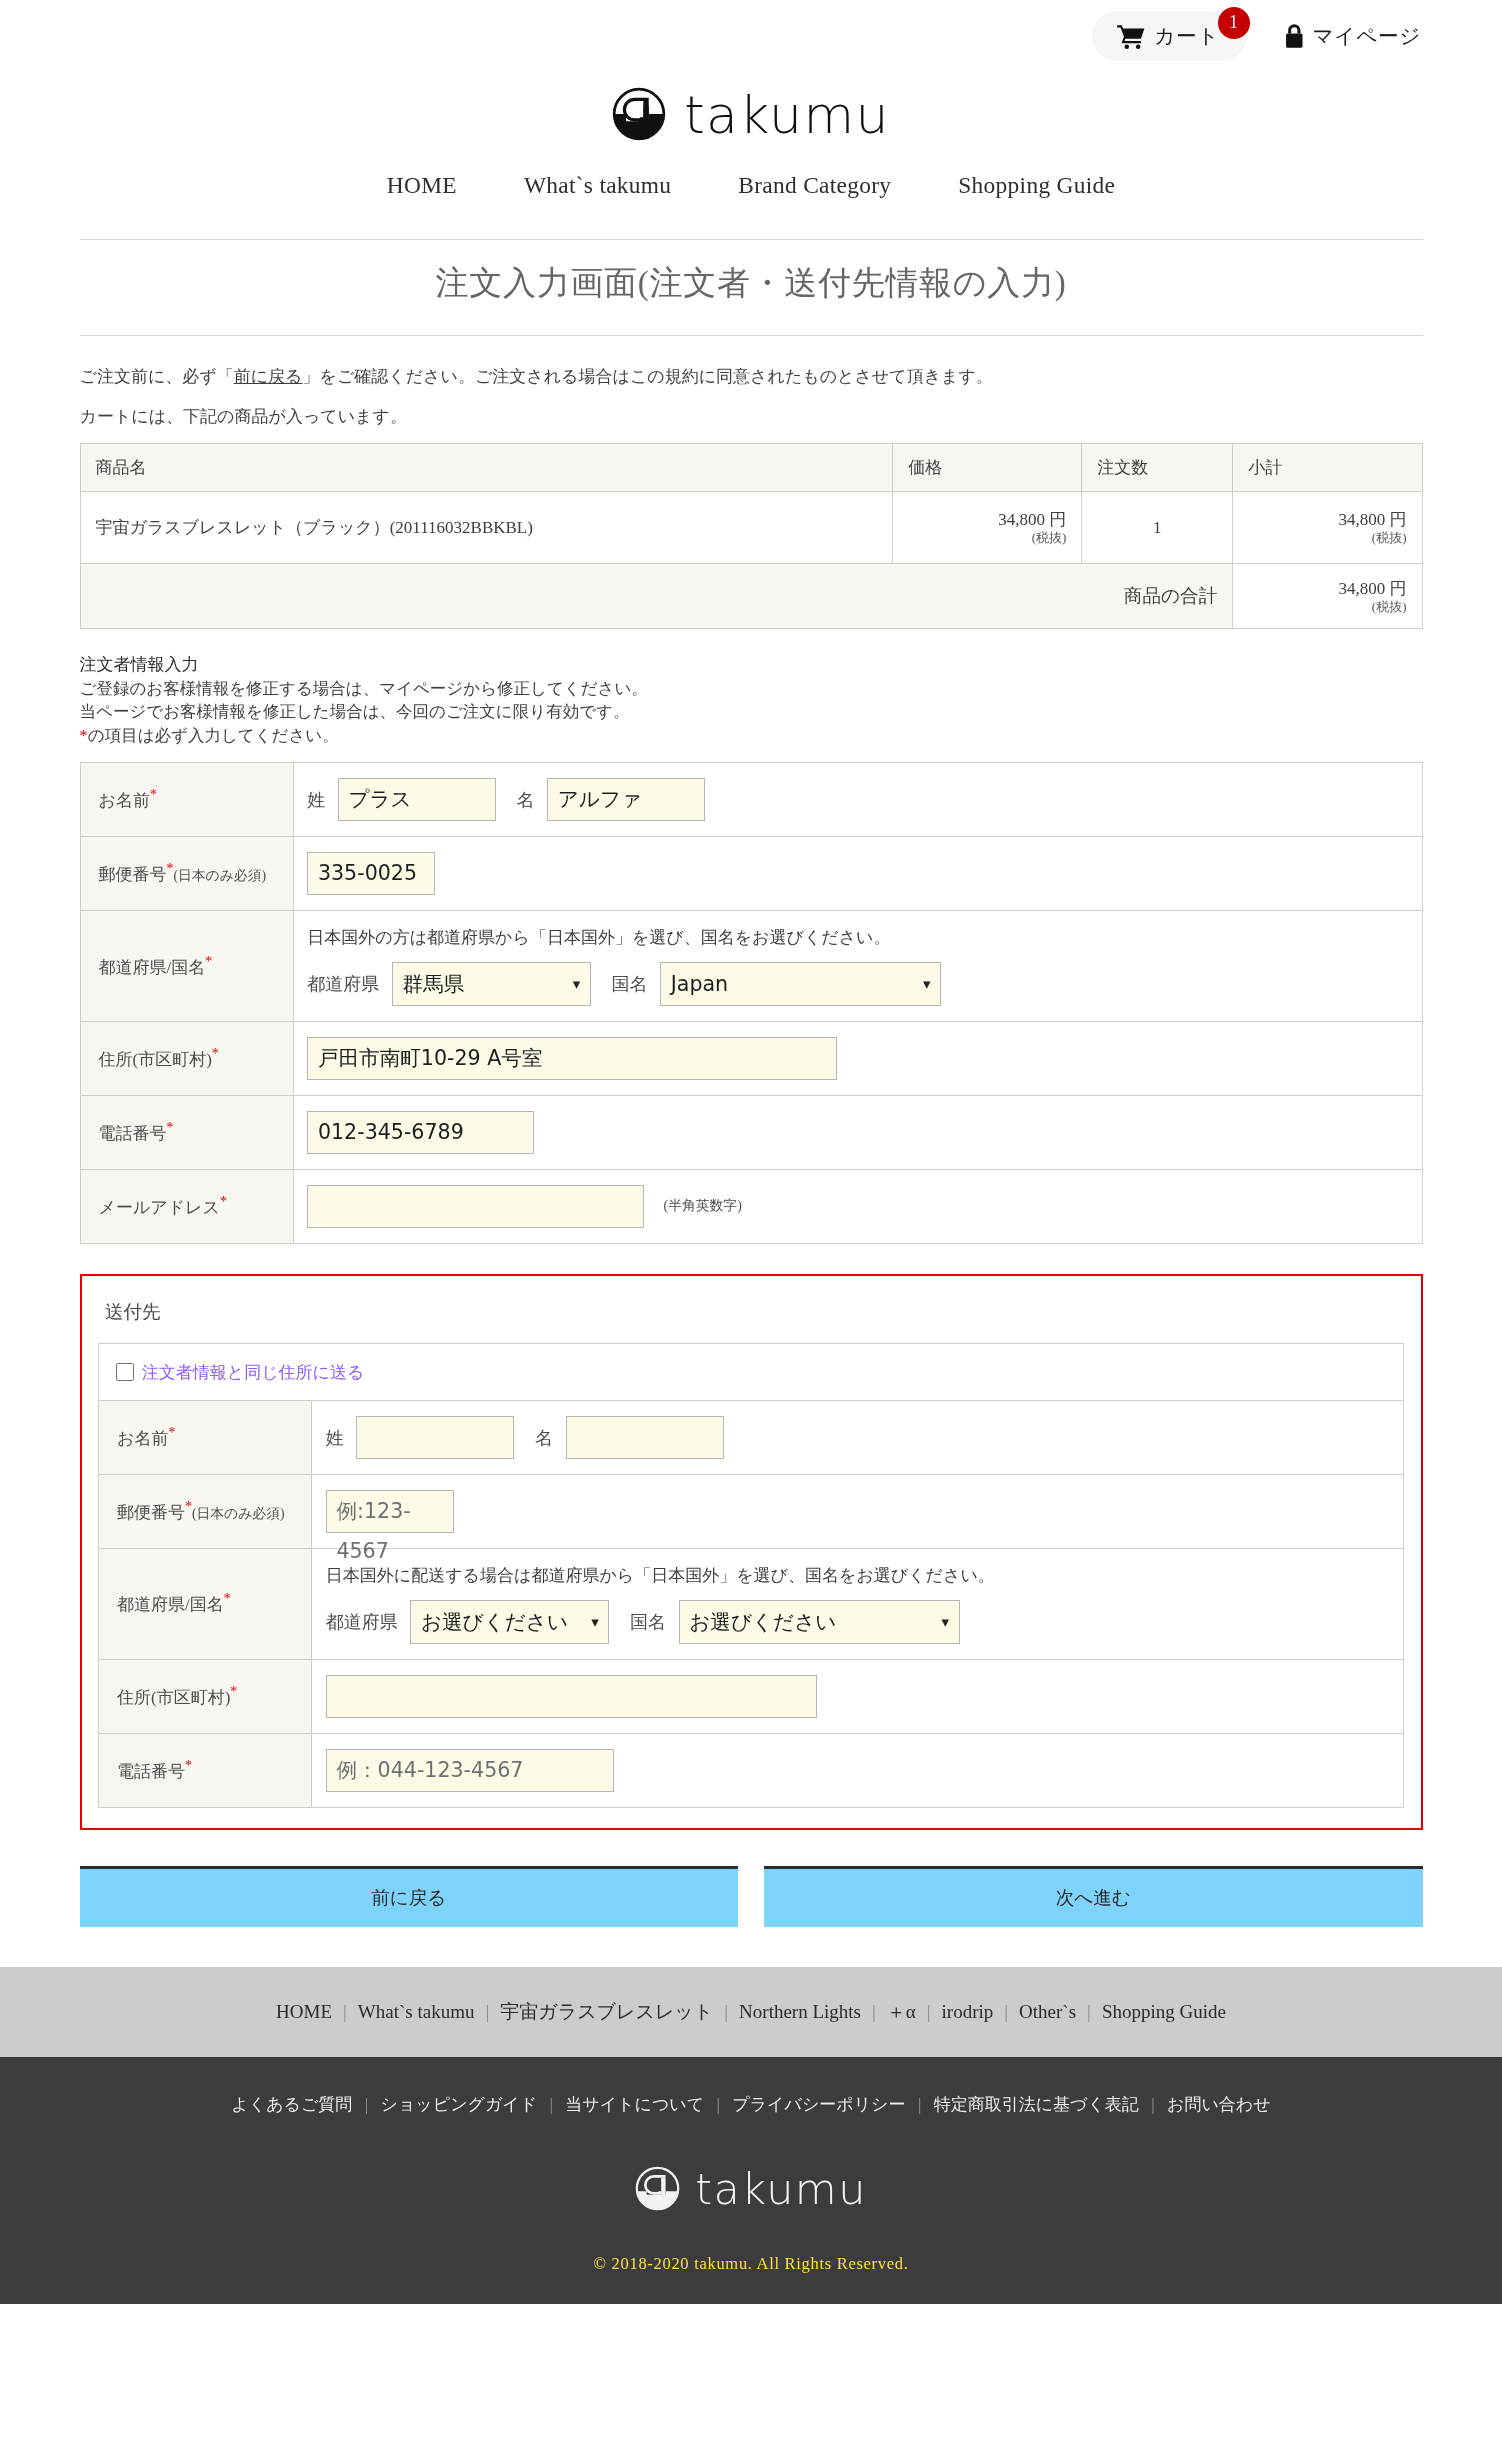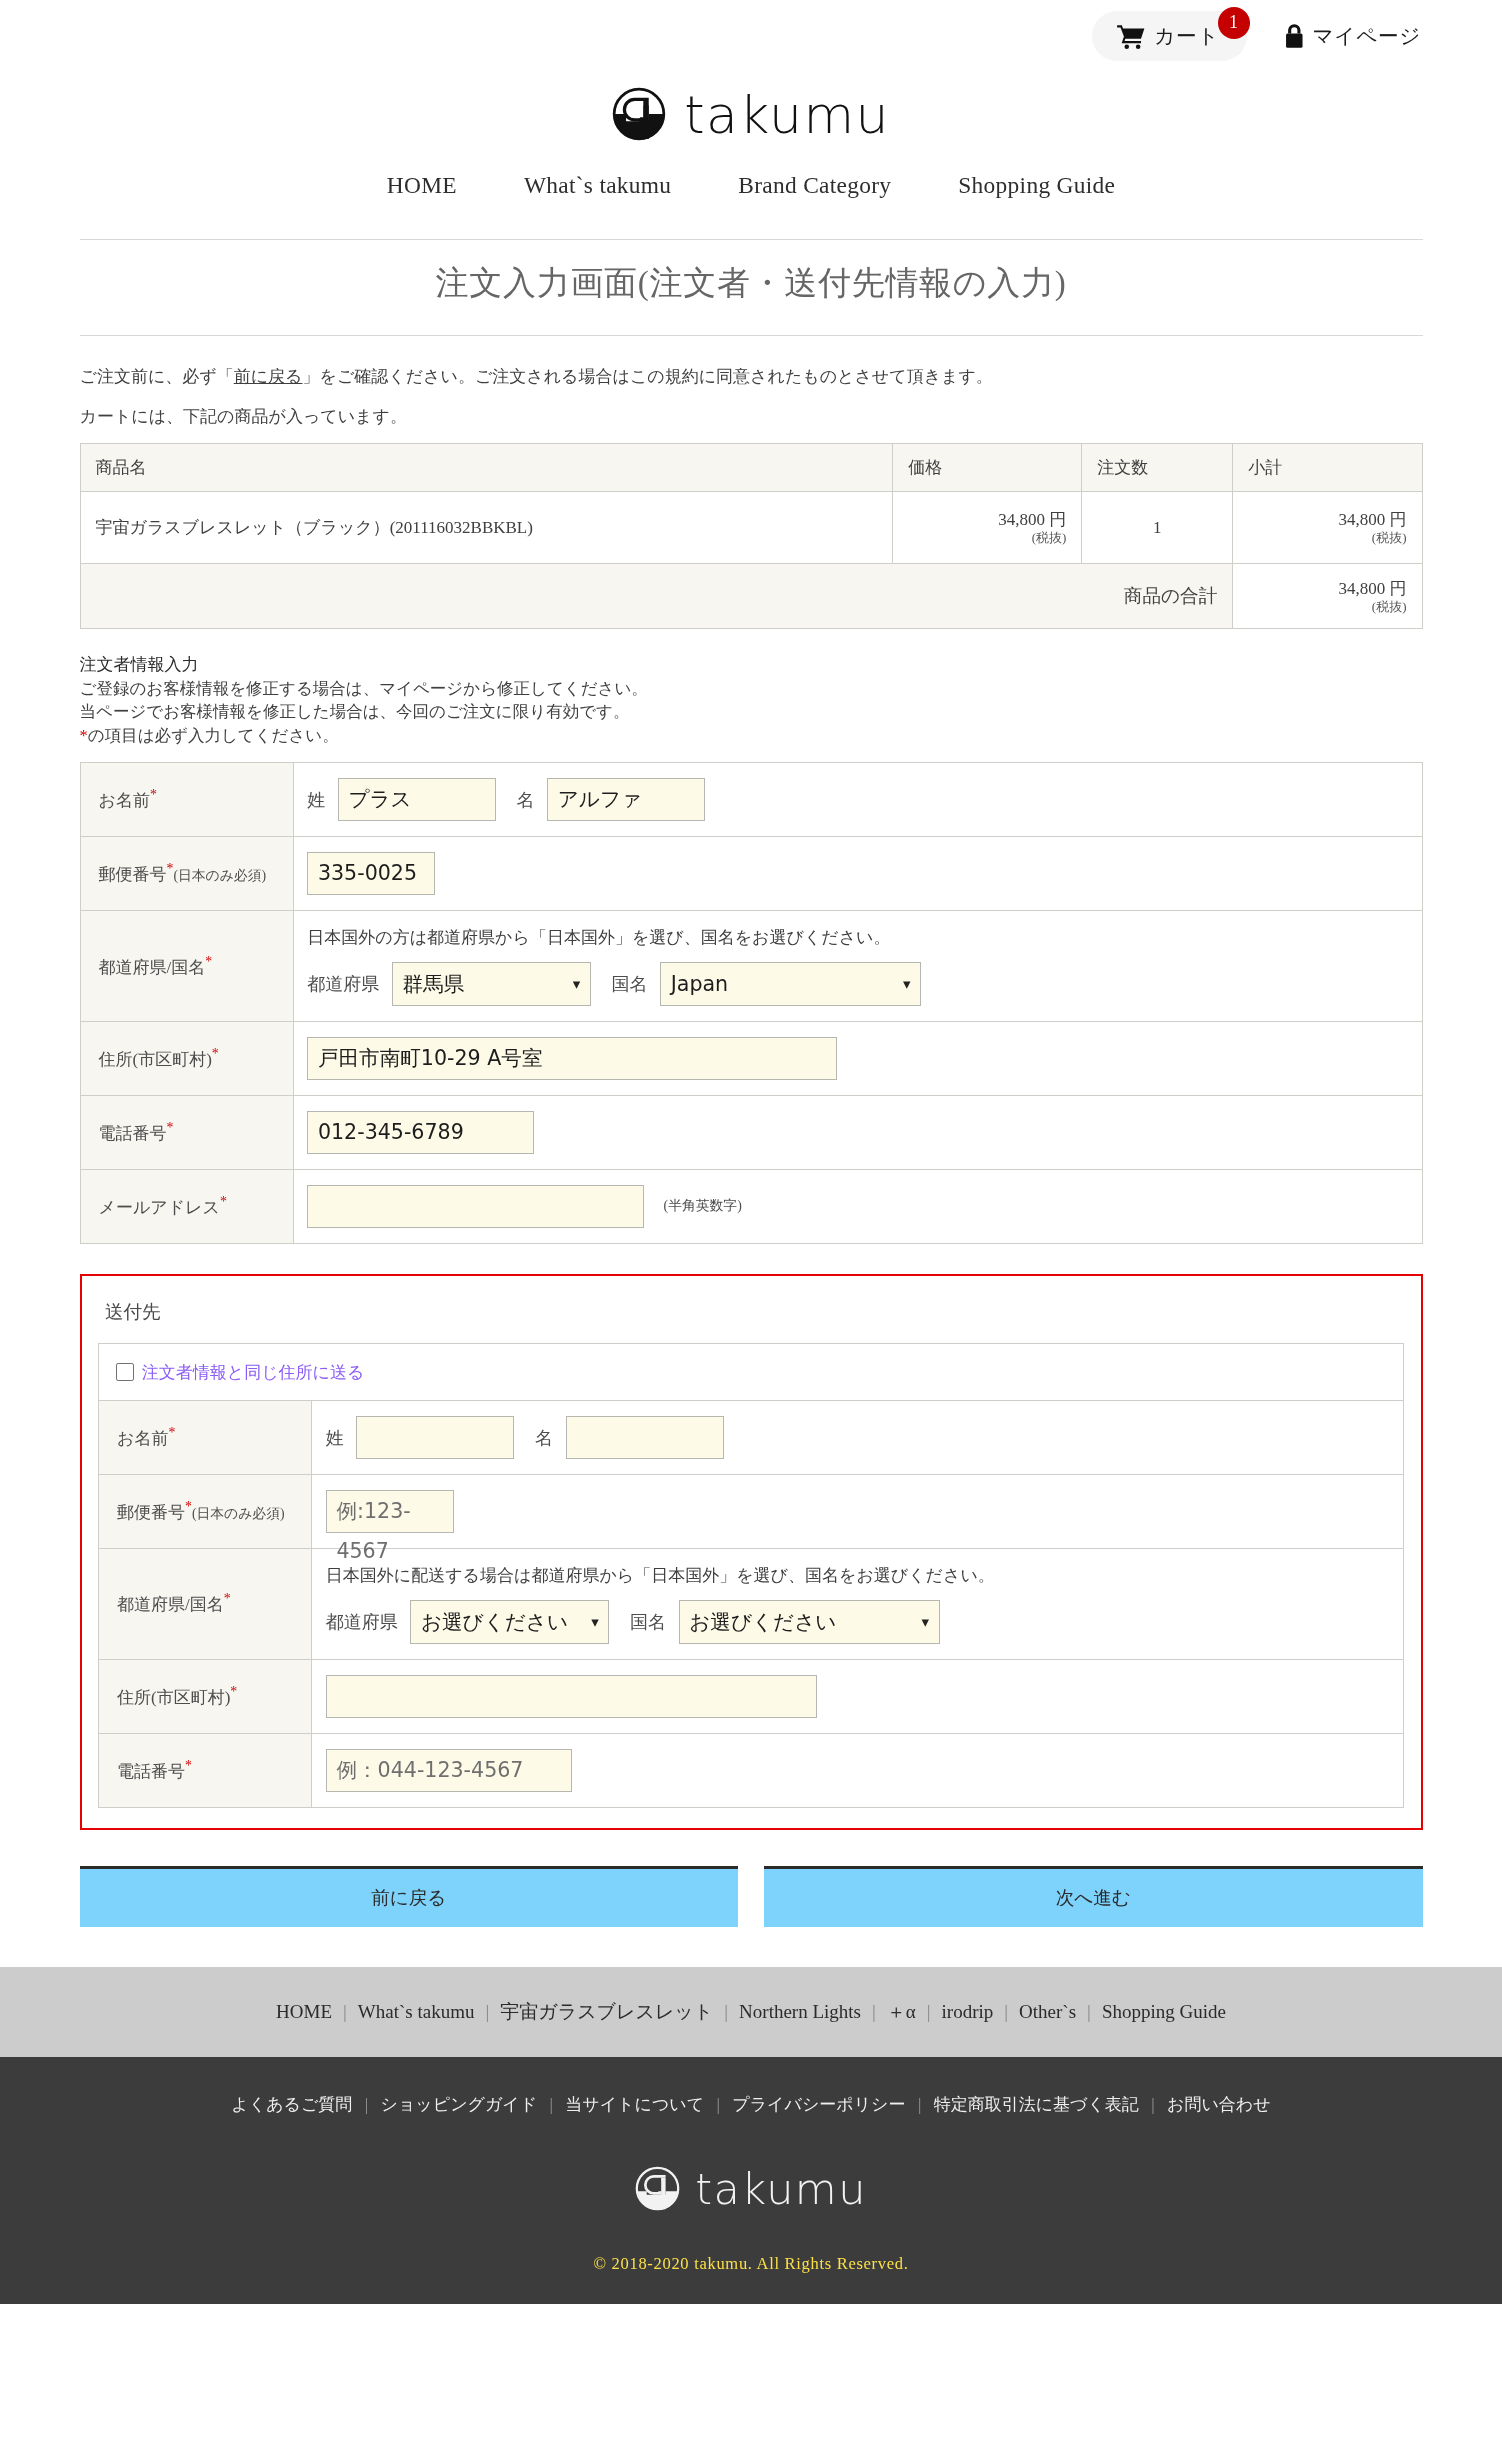--- a/index.html
+++ b/index.html
@@ -221,21 +221,21 @@
     vertical-align: middle;
     display: inline-block;
     line-height: 40px;
   }
   .field.empty-like { color: #6f6f6f; }
   .w-name { width: 158px; }
   .w-zip { width: 128px; }
   .w-addr { width: 530px; }
   .w-addr-wide { width: 491px; }
   .w-tel { width: 227px; }
-  .w-tel-wide { width: 246px; }
+  .w-tel-wide { width: 288px; }
   .w-mail { width: 337px; }
 
   .inline-label {
     font-size: 18px;
     color: #4d4d4d;
     margin-right: 8.3px;
     vertical-align: middle;
   }
   .inline-label.second { margin-left: 16.5px; }
 
@@ -247,21 +247,21 @@
     color: #1d1d1d;
     padding: 0 9.6px;
     display: inline-flex;
     align-items: center;
     justify-content: space-between;
     font-family: "DejaVu Sans", sans-serif;
     vertical-align: middle;
   }
   .selectbox .chev { font-size: 15px; margin-left: 11px; color: #222; }
   .w-pref { width: 199px; }
-  .w-country-wide { width: 261px; align-items: center; }
+  .w-country-wide { width: 281px; align-items: center; }
 
   .row-note {
     font-size: 17px;
     color: #3f3f3f;
     display: block;
     margin-bottom: 12.4px;
   }
   .mail-hint {
     font-size: 13.8px;
     color: #4d4d4d;

